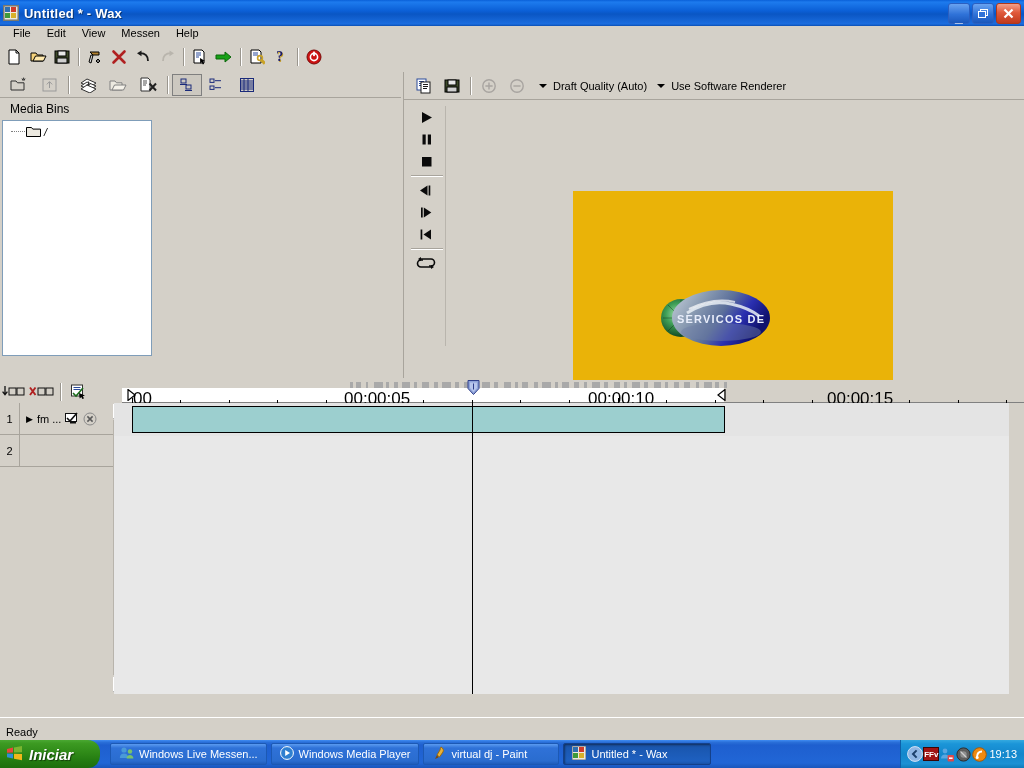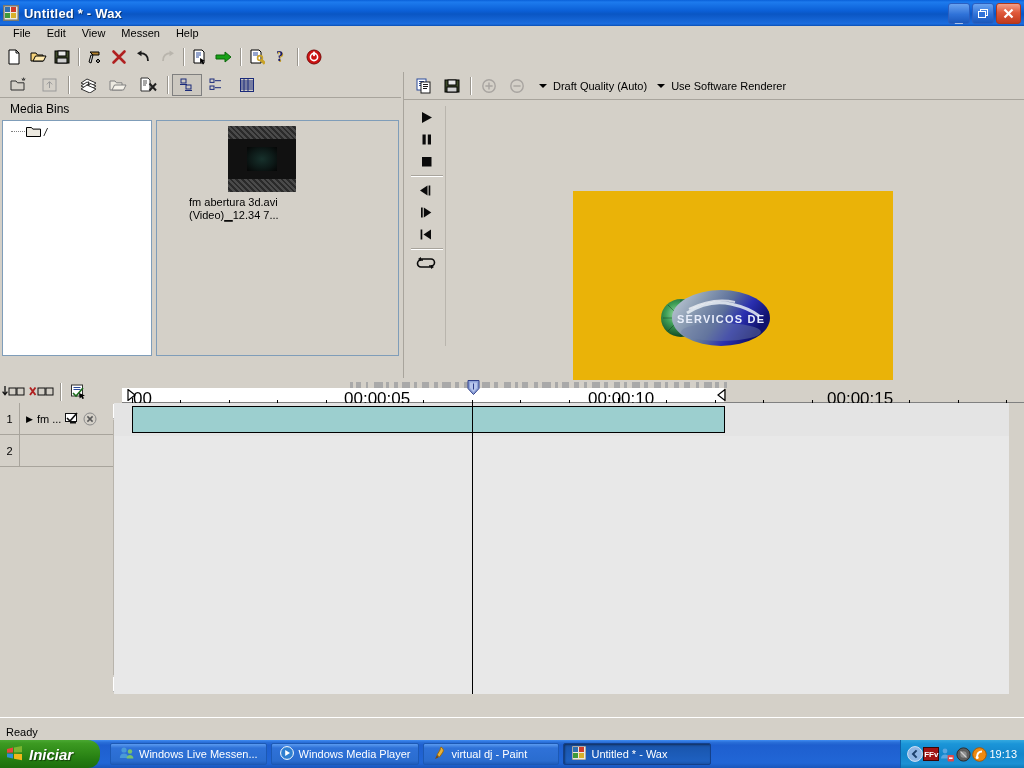--- a/index.html
+++ b/index.html
@@ -345,33 +345,20 @@
         <span class="dots"></span>
         <span style="display:inline-flex;margin-right:3px;">
           <svg width="15" height="12" viewBox="0 0 15 12">
               <path d="M0.5 10.5 V1.5 h5 l1.3 1.6 H14.5 V10.5 z" fill="#ece9e0" stroke="#000"></path>
             </svg>
         </span>
         <span style="font-style:italic;">/</span>
       </div>
     </div>
 
-    <div class="binpane">
-      <div class="thumbwrap">
-        <div class="thumb">
-          <div class="hatchtop"></div>
-          <div class="glow"></div>
-          <div class="hatchbot"></div>
-        </div>
-        <div class="thumblabel">
-          <div>fm abertura 3d.avi</div>
-          <div>(Video)▁12.34  7...</div>
-        </div>
-      </div>
-    </div>
 
     <div class="tabstrip">
       <div class="tab active">
         <span>
           <svg width="12" height="12" viewBox="0 0 12 12">
               <circle cx="6" cy="6" r="5.3" fill="#c8c4bc" stroke="#303030"></circle>
               <circle cx="6" cy="6" r="1.4" fill="#303030"></circle>
               <circle cx="6" cy="2.7" r="1" fill="#606060"></circle>
               <circle cx="9" cy="7.6" r="1" fill="#606060"></circle>
               <circle cx="3" cy="7.6" r="1" fill="#606060"></circle>

